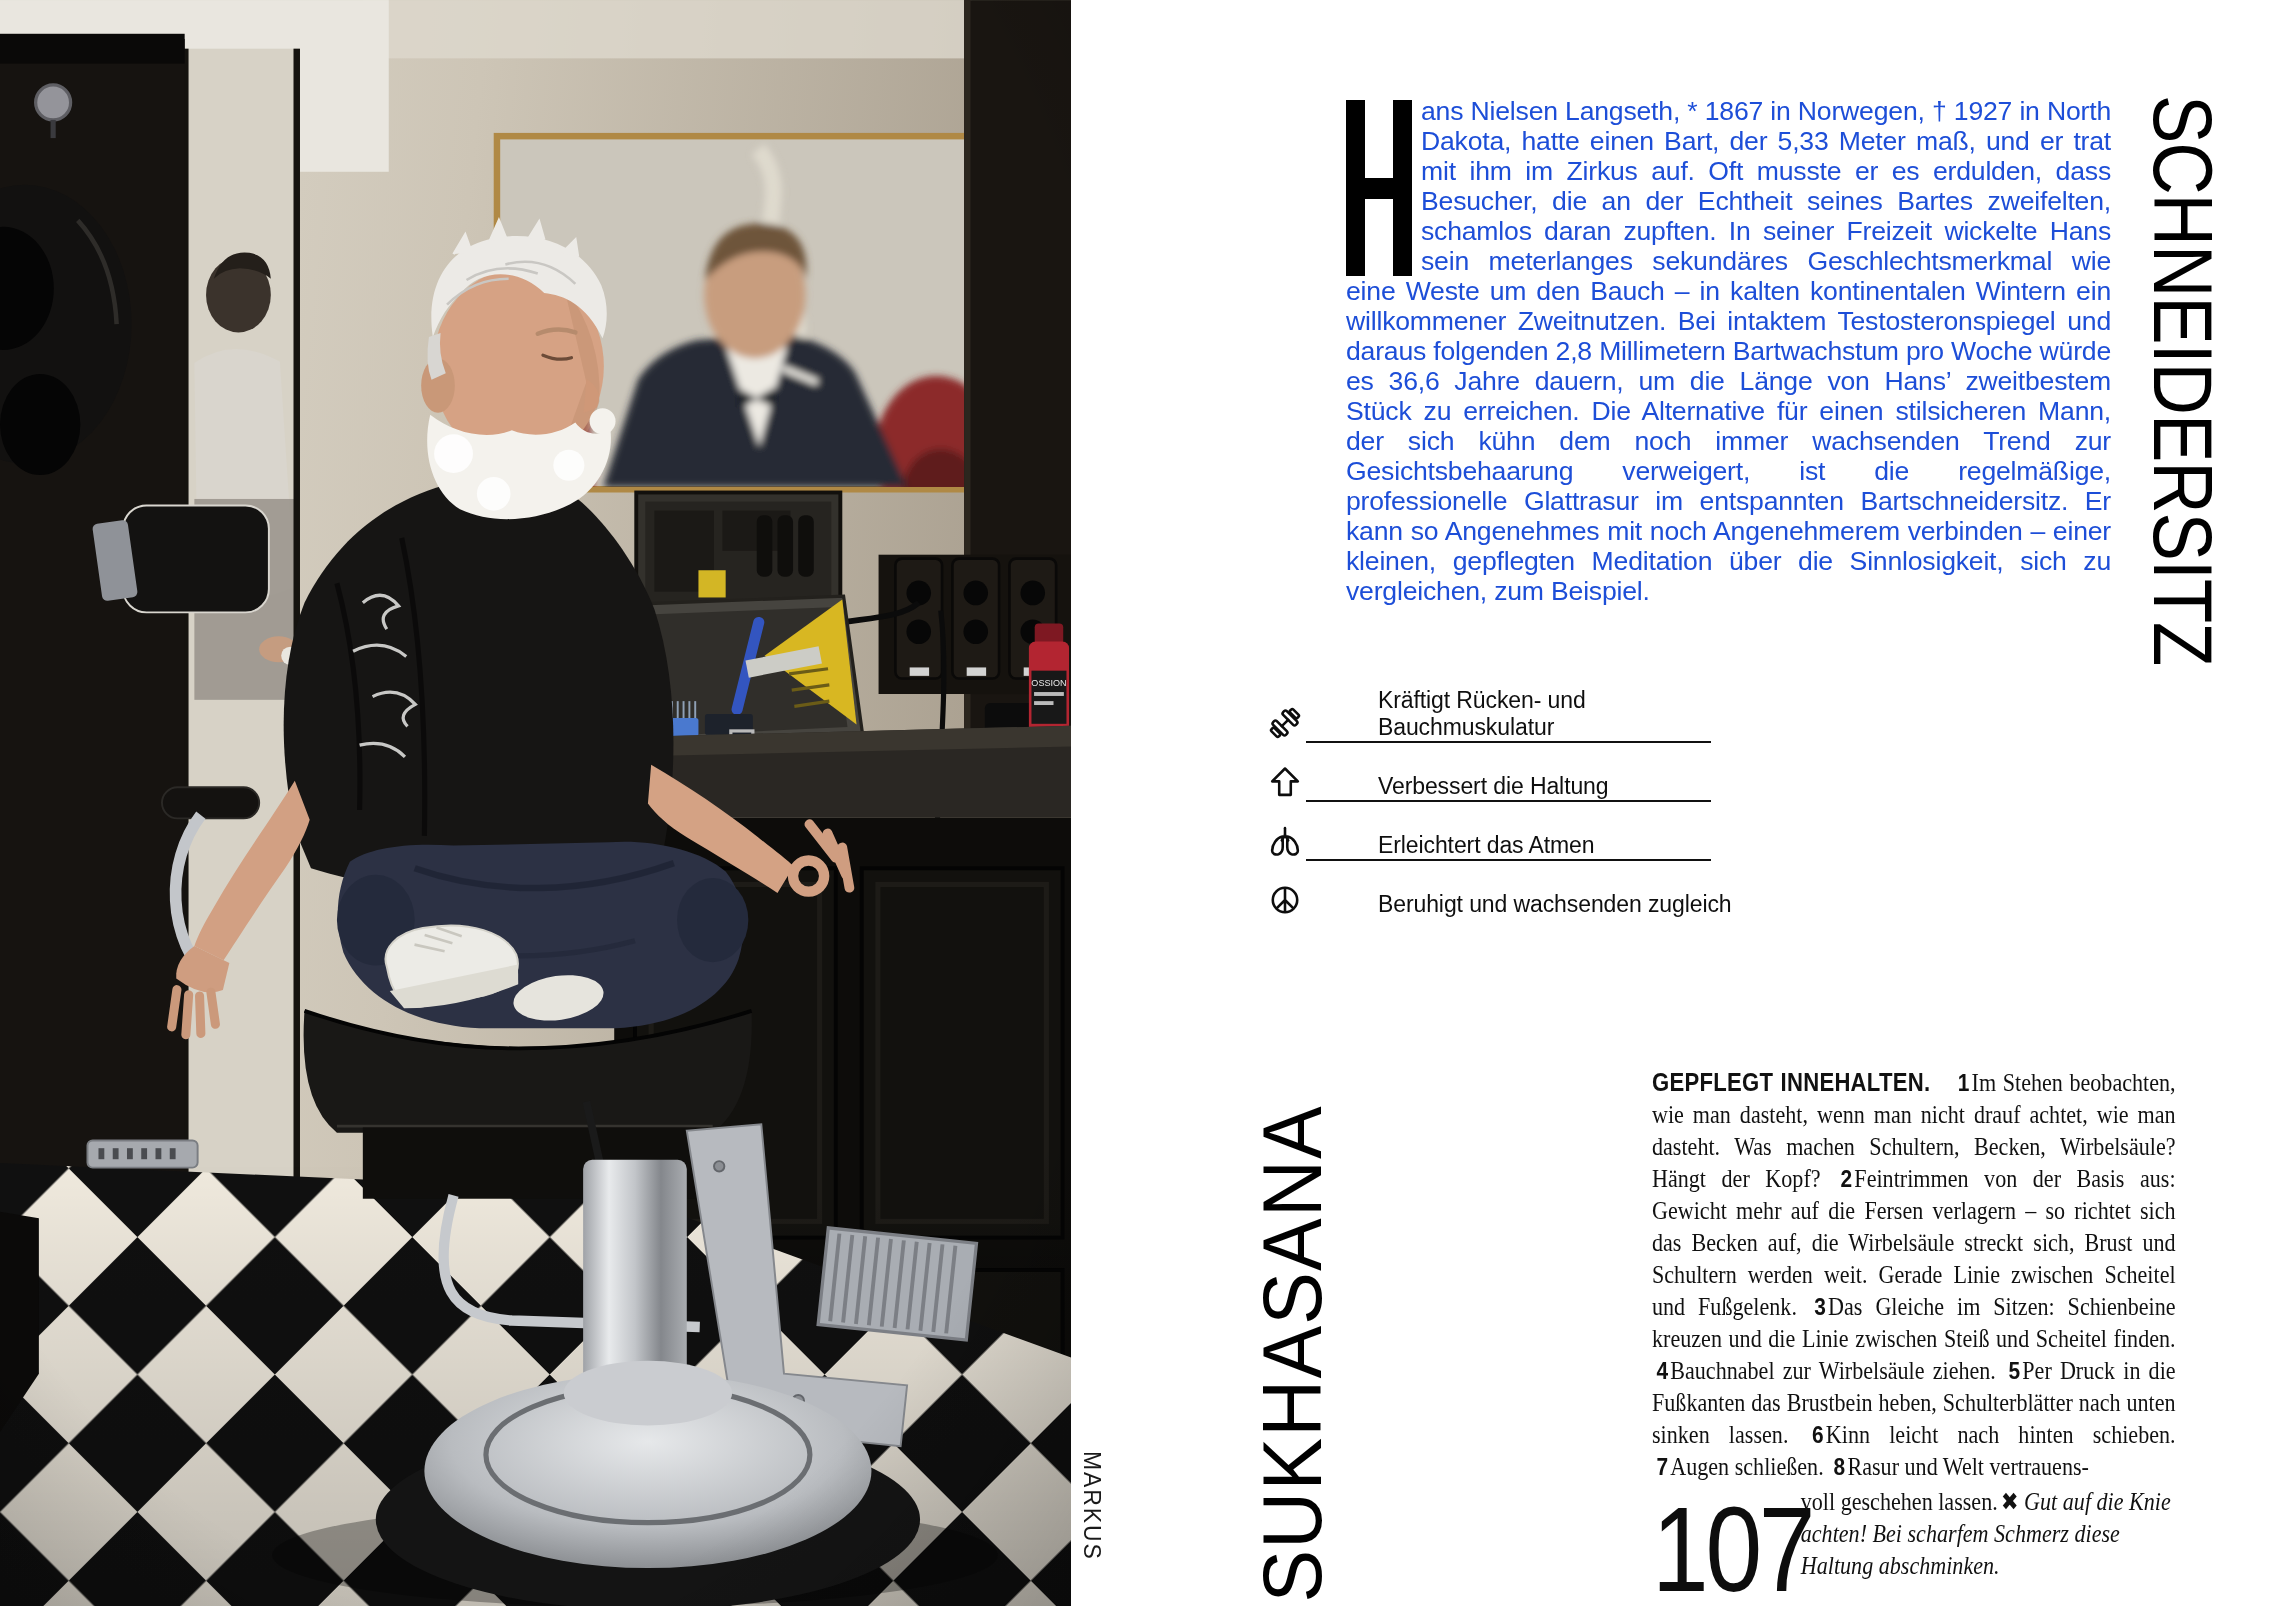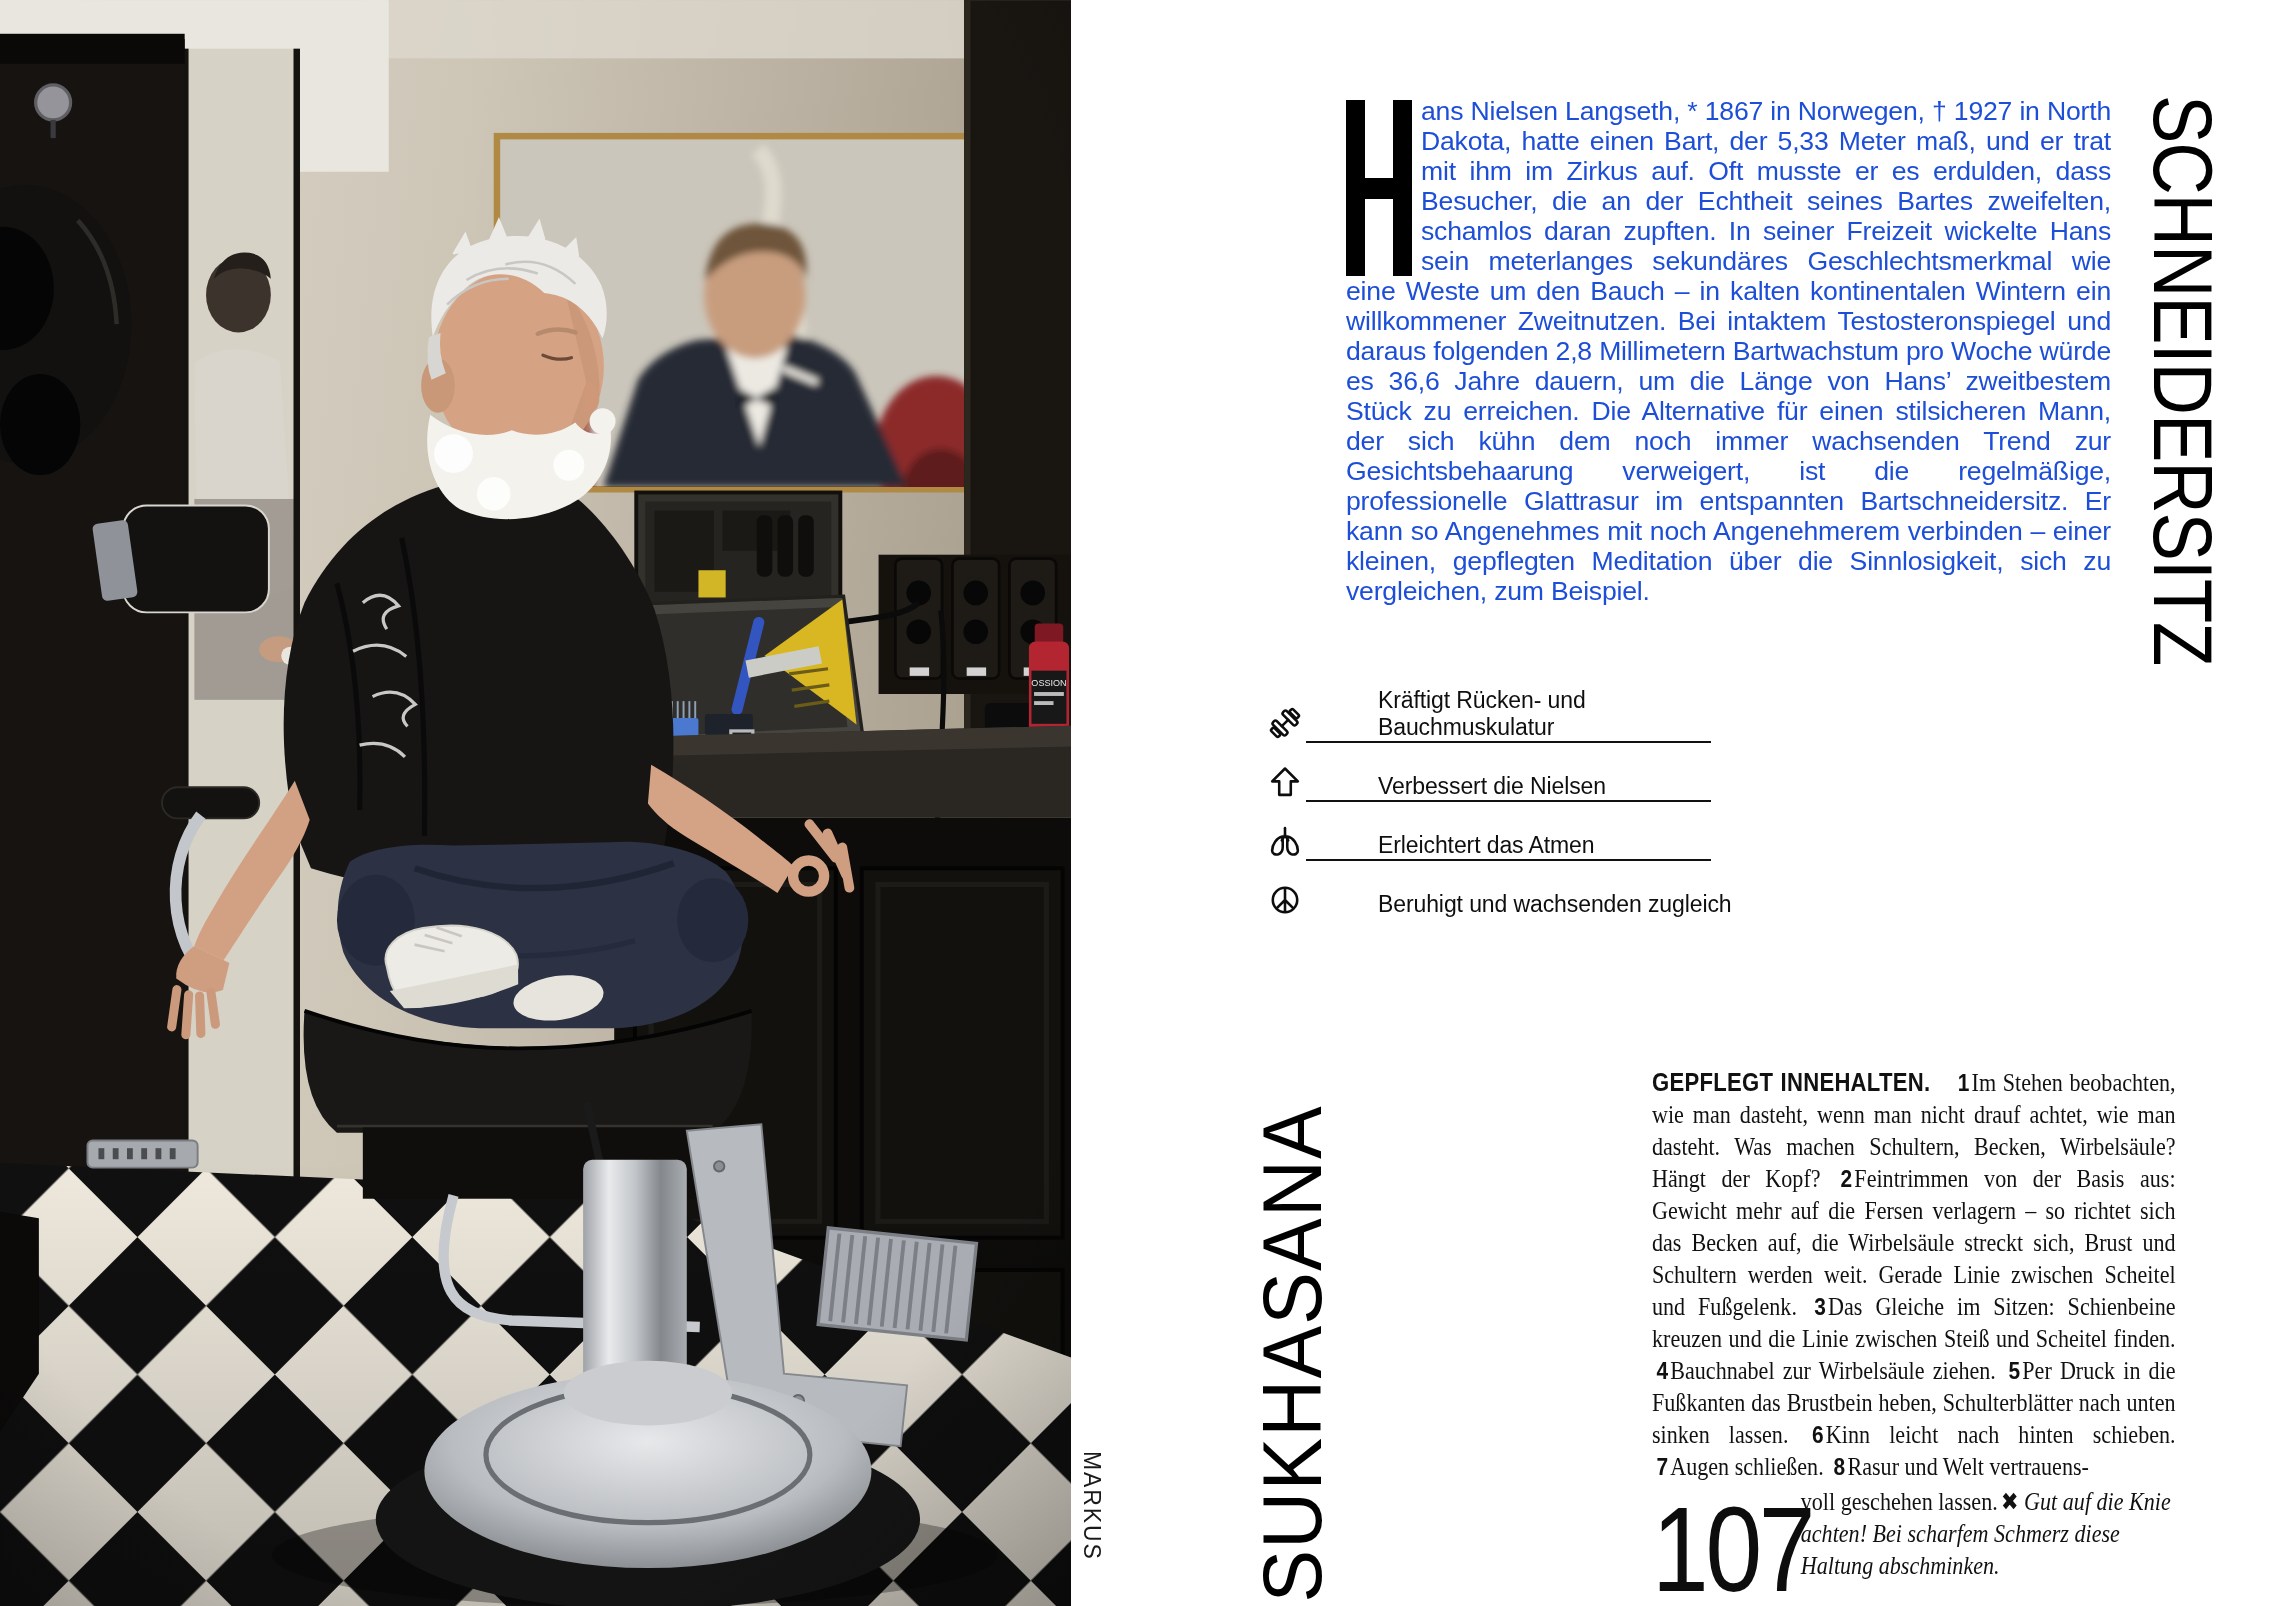--- a/index.html
+++ b/index.html
@@ -398,21 +398,21 @@
       </span>
       <span class="benefit-label">Kräftigt Rücken- und Bauchmuskulatur</span>
     </div>
     <div class="benefit-sep"></div>
     <div class="benefit-row">
       <span class="benefit-icon">
         <svg viewBox="0 0 56 56">
             <path d="M28 7 L48 27 H37 V48 H19 V27 H8 Z" fill="none" stroke="#0d0d0d" stroke-width="4" stroke-linejoin="round"></path>
           </svg>
       </span>
-      <span class="benefit-label">Verbessert die Nielsen</span>
+      <span class="benefit-label">Verbessert die Haltung</span>
     </div>
     <div class="benefit-sep"></div>
     <div class="benefit-row">
       <span class="benefit-icon">
         <svg viewBox="0 0 56 56" fill="none" stroke="#0d0d0d" stroke-width="4" stroke-linecap="round" stroke-linejoin="round">
           <path d="M28 8 v11"></path>
             <path d="M28 19 l-5 8 M28 19 l5 8"></path>
           <path d="M24 21 C15 23 8 33 8 43 C8 48 13 50 18 48.5 C22.5 47 24.5 43 24.5 37 C24.5 31 24.5 25 24 21 Z"></path>
           <path d="M32 21 C41 23 48 33 48 43 C48 48 43 50 38 48.5 C33.5 47 31.5 43 31.5 37 C31.5 31 31.5 25 32 21 Z"></path>
         </svg>

